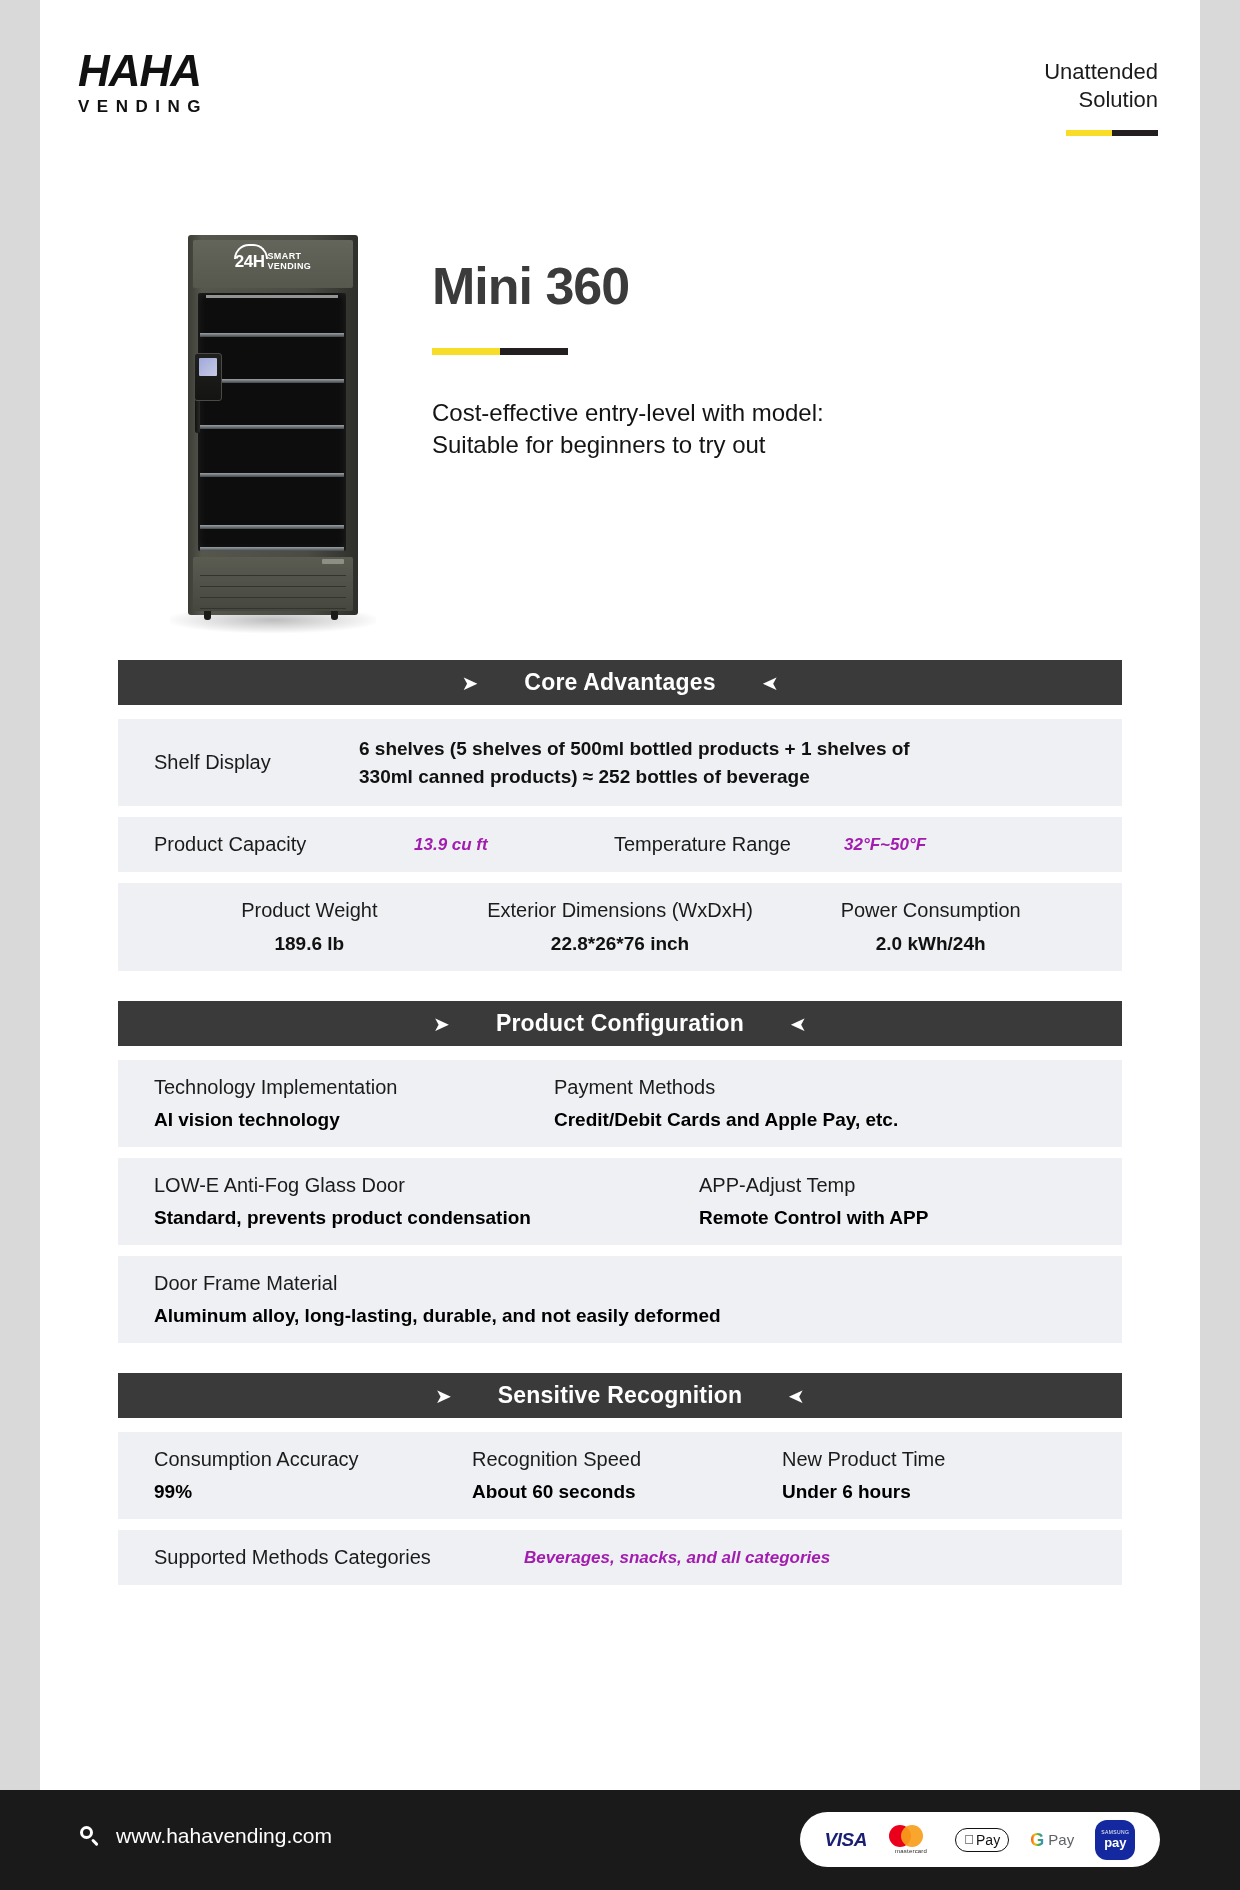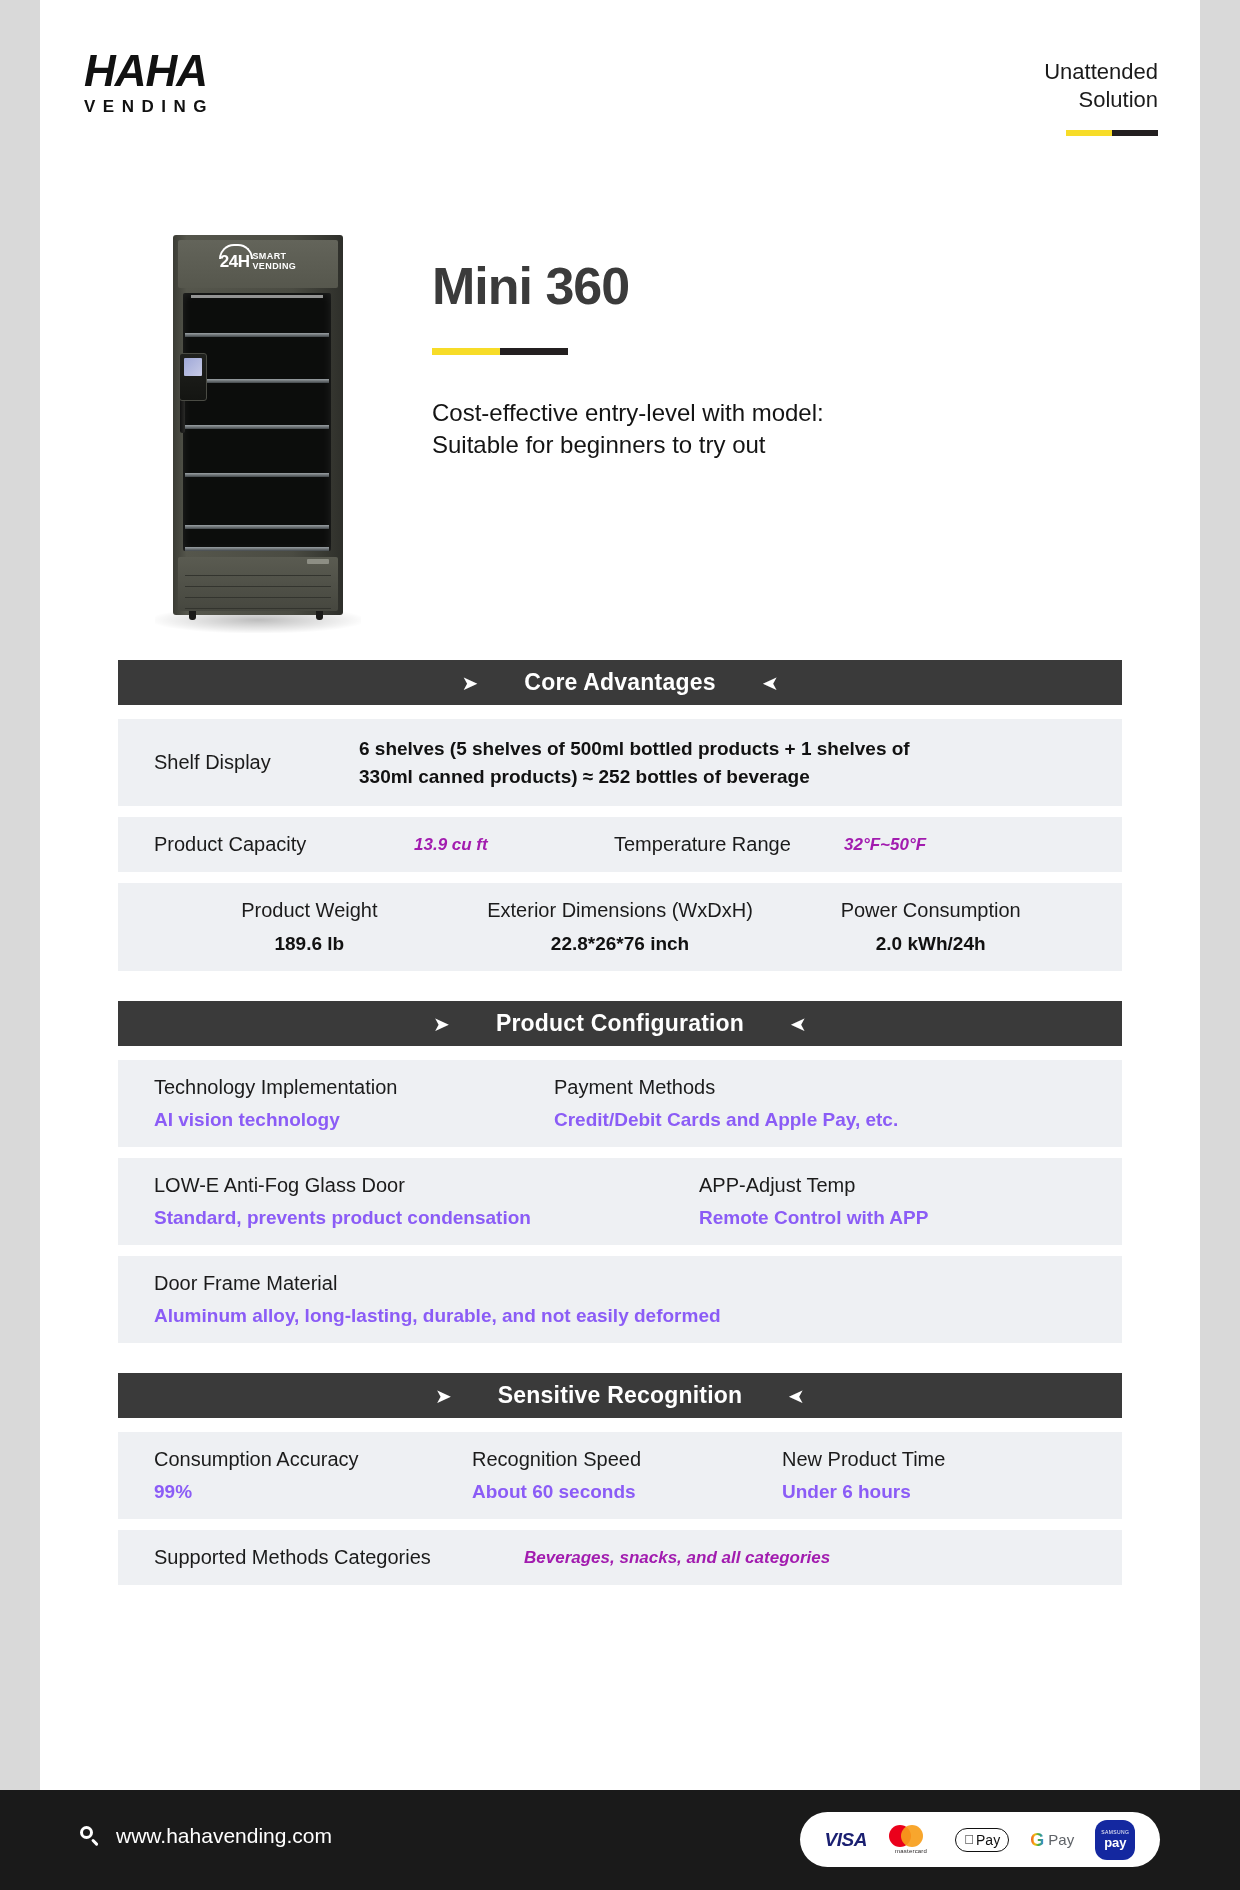--- a/index.html
+++ b/index.html
@@ -9,42 +9,42 @@
     font-family:"Liberation Sans","DejaVu Sans",sans-serif;
     overflow:hidden;
   }
   .page{
     position:absolute;left:40px;top:0;width:1160px;height:1890px;
     background:#ffffff;
   }
 
   
   .header{position:absolute;left:0;top:0;width:1160px;height:160px;}
-  .logo{position:absolute;left:44px;top:50px;}
+  .logo{position:absolute;left:38px;top:50px;}
   .logo-main{
     font-size:44px;font-weight:bold;font-style:italic;letter-spacing:-1px;
     color:#111111;line-height:0.95;font-family:"Liberation Sans",sans-serif;
   }
   .logo-sub{
     font-size:17px;font-weight:bold;letter-spacing:7.5px;color:#111111;
     margin-top:5px;font-family:"Liberation Sans",sans-serif;
   }
   .tagline{
     position:absolute;right:42px;top:58px;text-align:right;
     font-size:22px;line-height:1.28;color:#1b1b1b;font-weight:400;
   }
   .tag-bar{position:absolute;right:42px;top:130px;width:92px;height:6px;display:flex;}
   .tag-bar .y{width:50%;height:100%;background:#f7dc28;}
   .tag-bar .k{width:50%;height:100%;background:#231f20;}
 
   
   .hero{position:absolute;left:0;top:180px;width:1160px;height:480px;}
 
   
-  .machine{position:absolute;left:133px;top:55px;width:137px;height:400px;}
+  .machine{position:absolute;left:148px;top:55px;width:137px;height:400px;}
   .m-shadow{
     position:absolute;left:-18px;top:372px;width:206px;height:26px;
     background:radial-gradient(ellipse at 50% 50%, rgba(0,0,0,0.26) 0%, rgba(0,0,0,0.07) 55%, rgba(0,0,0,0) 75%);
   }
   .m-body{
     position:absolute;left:0;top:0;width:170px;height:380px;
     background:linear-gradient(90deg,#3b3c35 0%,#55564c 8%,#4a4b42 70%,#2e2f2a 100%);
     border-radius:3px;
   }
   .m-top{
@@ -169,21 +169,21 @@
 
   
   .r-3c{display:flex;}
   .r-3c .col{flex:1;text-align:center;}
   .r-3c .col .lab{font-size:20px;color:#1b1b1b;}
   .r-3c .col .val{font-size:19px;font-weight:bold;color:#111111;margin-top:11px;}
 
   
   .r-stack{display:flex;}
   .r-stack .col .lab{font-size:20px;color:#1b1b1b;}
-  .r-stack .col .val{font-size:19px;font-weight:bold;color:#8b5cf6;margin-top:10px;}
+  .r-stack .col .val{font-size:19px;font-weight:bold;color:#000000;margin-top:10px;}
   .w-a1{width:400px;} .w-a2{width:auto;}
   .w-b1{width:545px;} .w-b2{width:auto;}
   .w-c1{width:318px;} .w-c2{width:310px;} .w-c3{width:auto;}
 
   
   .footer{
     position:absolute;left:0;top:1790px;width:1240px;height:100px;background:#1a1a1a;
   }
   .foot-url{
     position:absolute;left:80px;top:34px;display:flex;align-items:center;gap:16px;

